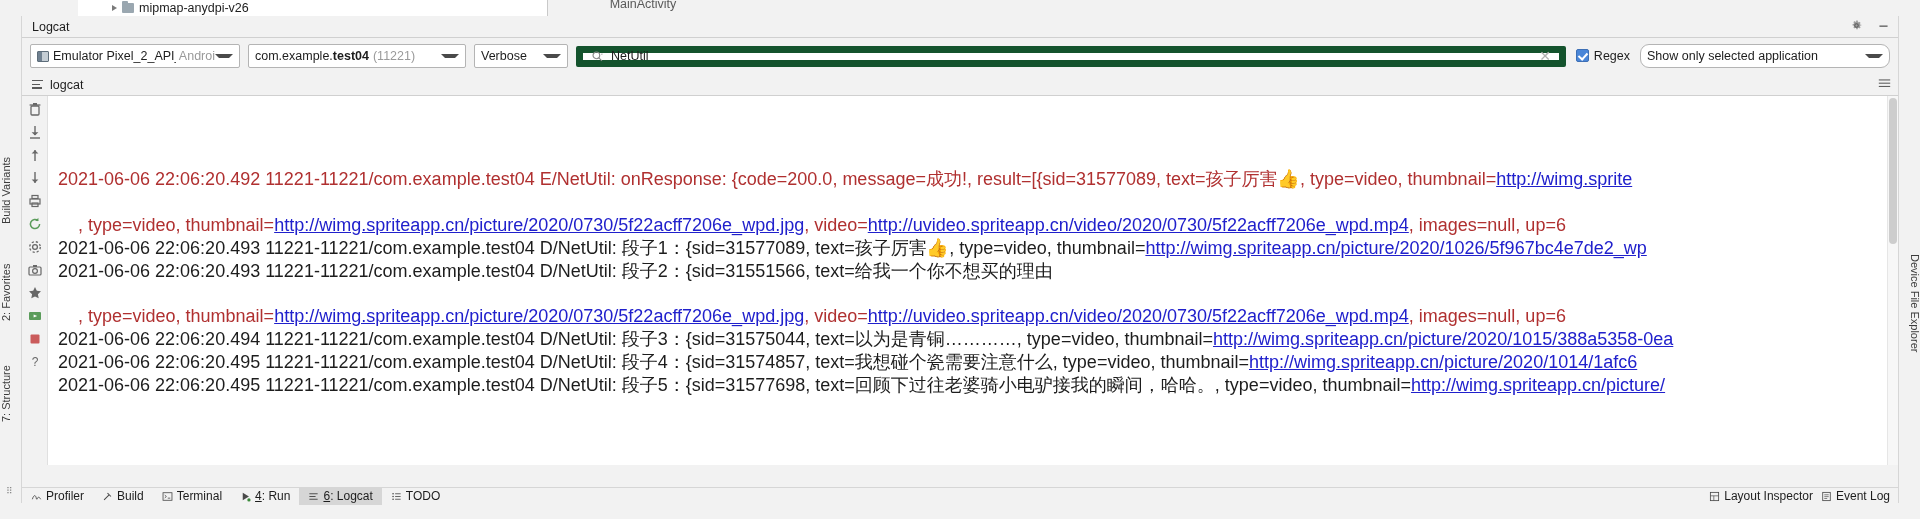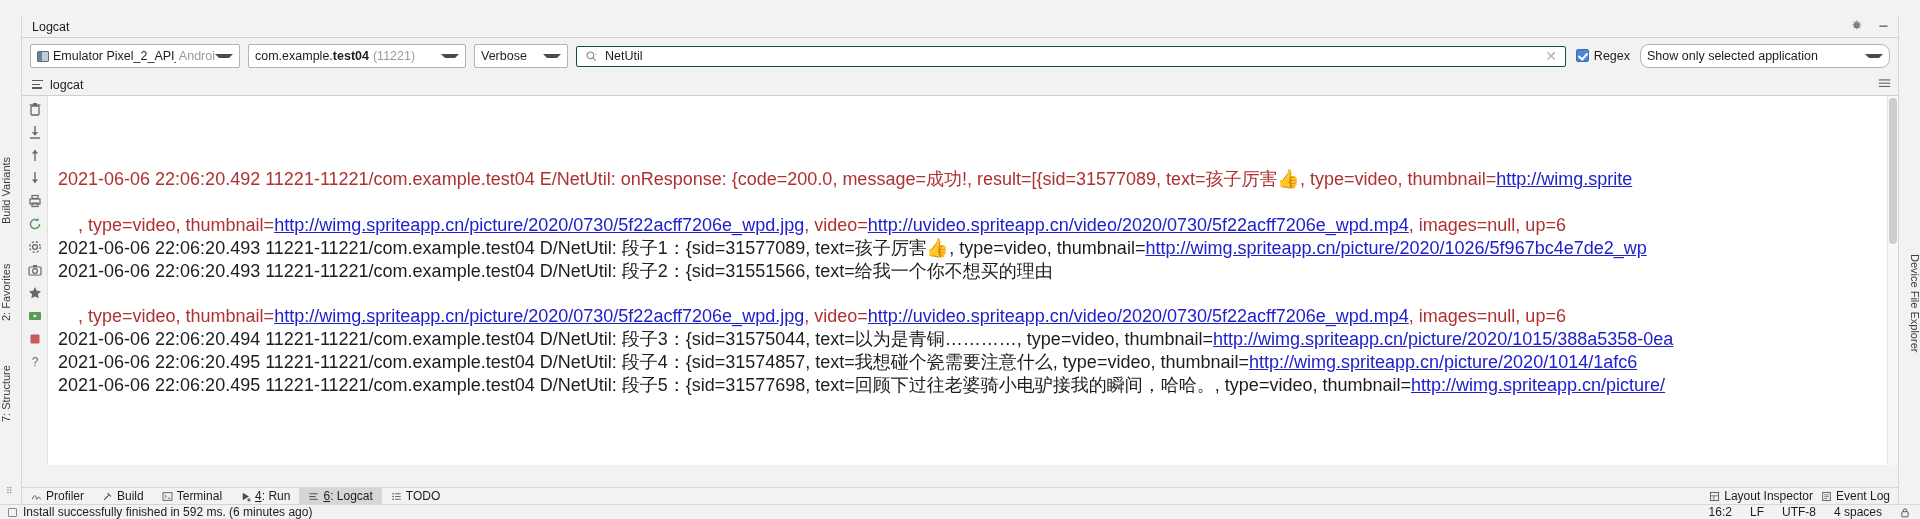--- a/index.html
+++ b/index.html
@@ -122,21 +122,21 @@
     background: linear-gradient(90deg,#6f8090 0 45%, #c4cdd4 45% 100%);
     border: 1px solid #5d6d7a; border-radius: 1px;
   }
   .combo-device .dev-txt { overflow: hidden; text-overflow: clip; }
   .dim { color: #9a9a9a; }
   .combo-process { width: 218px; }
   .combo-level { width: 94px; }
   .combo-scope { width: 250px; border-radius: 9px; }
 
   .search-box {
-    flex: 1 1 auto; height: 21px; background: #ffffff; border: 1px solid #14532d;
+    flex: 1 1 auto; height: 21px; background: #ffffff; border: 7px solid #14532d;
     border-radius: 2px; display: flex; align-items: center; padding: 0 8px;
     position: relative; min-width: 100px;
   }
   .search-ico { width: 13px; height: 13px; margin-right: 7px; flex: none; }
   .search-val { font-size: 12.5px; color: #1d1d1d; }
   .clear-x {
     margin-left: auto; color: #b0b0b0; font-size: 14px; line-height: 1;
     padding-left: 8px;
   }
   .regex-wrap { display: flex; align-items: flex-start; gap: 5px; padding: 0 2px; }
@@ -235,20 +235,30 @@
   .status-right {
     margin-left: auto; display: flex; align-items: center; gap: 18px; padding-right: 10px;
   }
   .status-right .lockico { width: 10px; height: 11px; }
 </style>
 </head>
 <body>
 
 <div id="app">
 
+  <div class="top-strip">
+    <div class="tree-panel">
+      <span class="tree-arrow"></span>
+      <span class="folder-ico"></span>
+      <span class="tree-label">mipmap-anydpi-v26</span>
+    </div>
+    <div class="editor-tab-ghost">
+      <span>MainActivity</span>
+    </div>
+  </div>
 
   <div class="left-rail">
     <div class="vtext bv">Build Variants</div>
     <div class="vtext fav">2: Favorites</div>
     <div class="vtext stru">7: Structure</div>
     <div class="rail-dots">⠿</div>
   </div>
 
   <div class="right-rail">
     <div class="vtext2">Device File Explorer</div>
@@ -499,32 +509,14 @@
               <line x1="4.8" y1="5.5" x2="11.2" y2="5.5" stroke="#4a4a4a" stroke-width="1"></line>
               <line x1="4.8" y1="8.2" x2="11.2" y2="8.2" stroke="#4a4a4a" stroke-width="1"></line>
               <line x1="4.8" y1="10.9" x2="9" y2="10.9" stroke="#4a4a4a" stroke-width="1"></line>
             </svg>
         </span>
         <span>Event Log</span>
       </div>
     </div>
   </div>
 
-  <div class="status-bar">
-    <div class="status-left">
-      <span class="status-sq"></span>
-      <span>Install successfully finished in 592 ms. (6 minutes ago)</span>
-    </div>
-    <div class="status-right">
-      <span>16:2</span>
-      <span>LF</span>
-      <span>UTF-8</span>
-      <span>4 spaces</span>
-      <span class="lockico">
-        <svg width="10" height="11" viewBox="0 0 12 14">
-          <rect x="2" y="6" width="8" height="6.5" rx="1" fill="none" stroke="#4a4a4a" stroke-width="1.2"></rect>
-          <path d="M4 6V4.3a2 2 0 014 0V6" fill="none" stroke="#4a4a4a" stroke-width="1.2"></path>
-        </svg>
-      </span>
-    </div>
-  </div>
 
 </div>
 
 </body></html>

